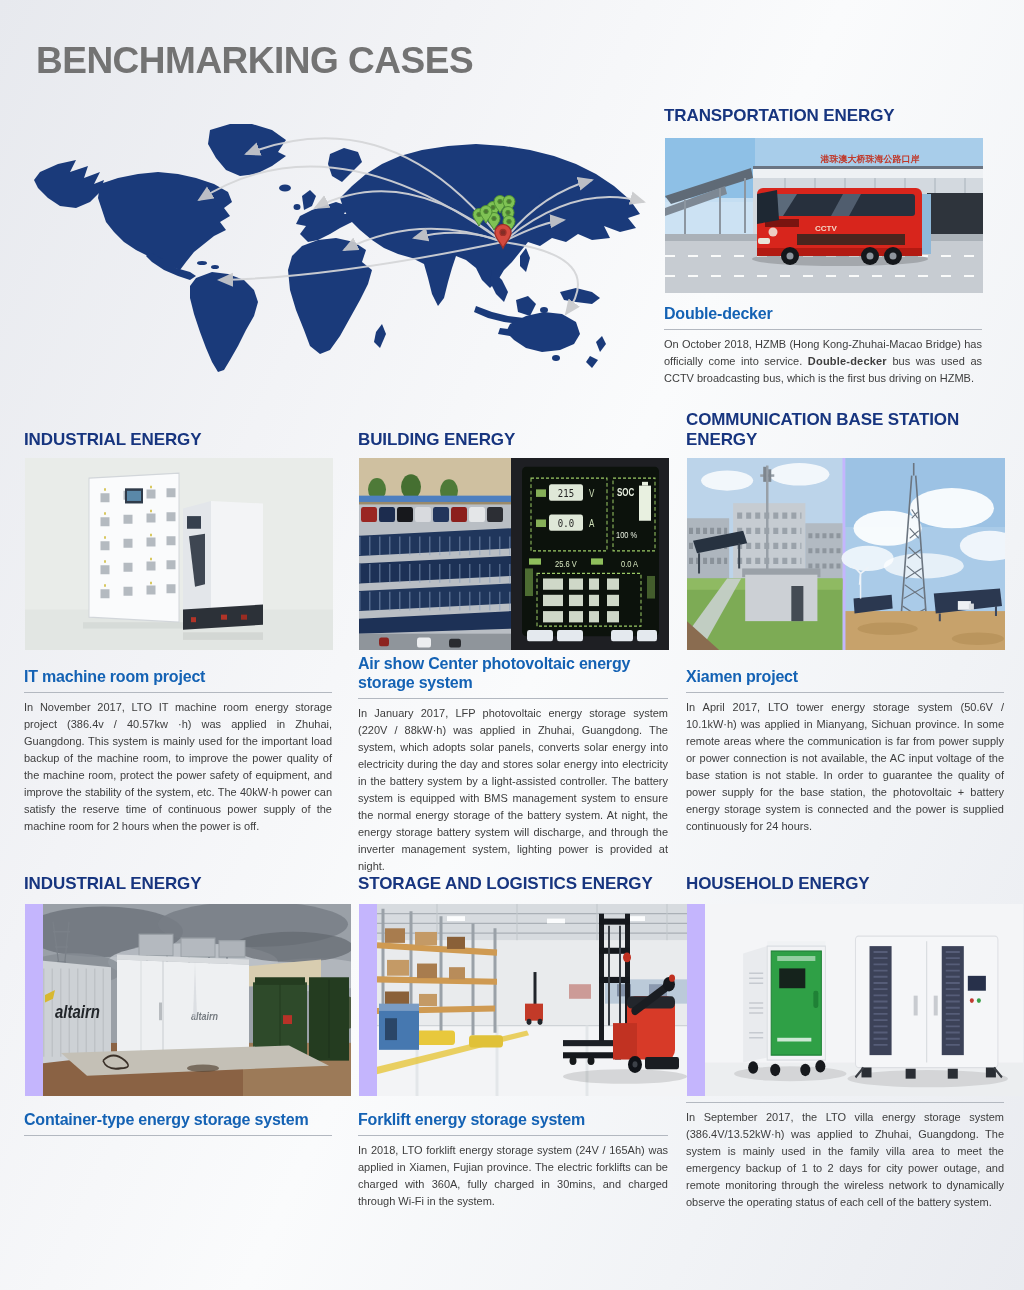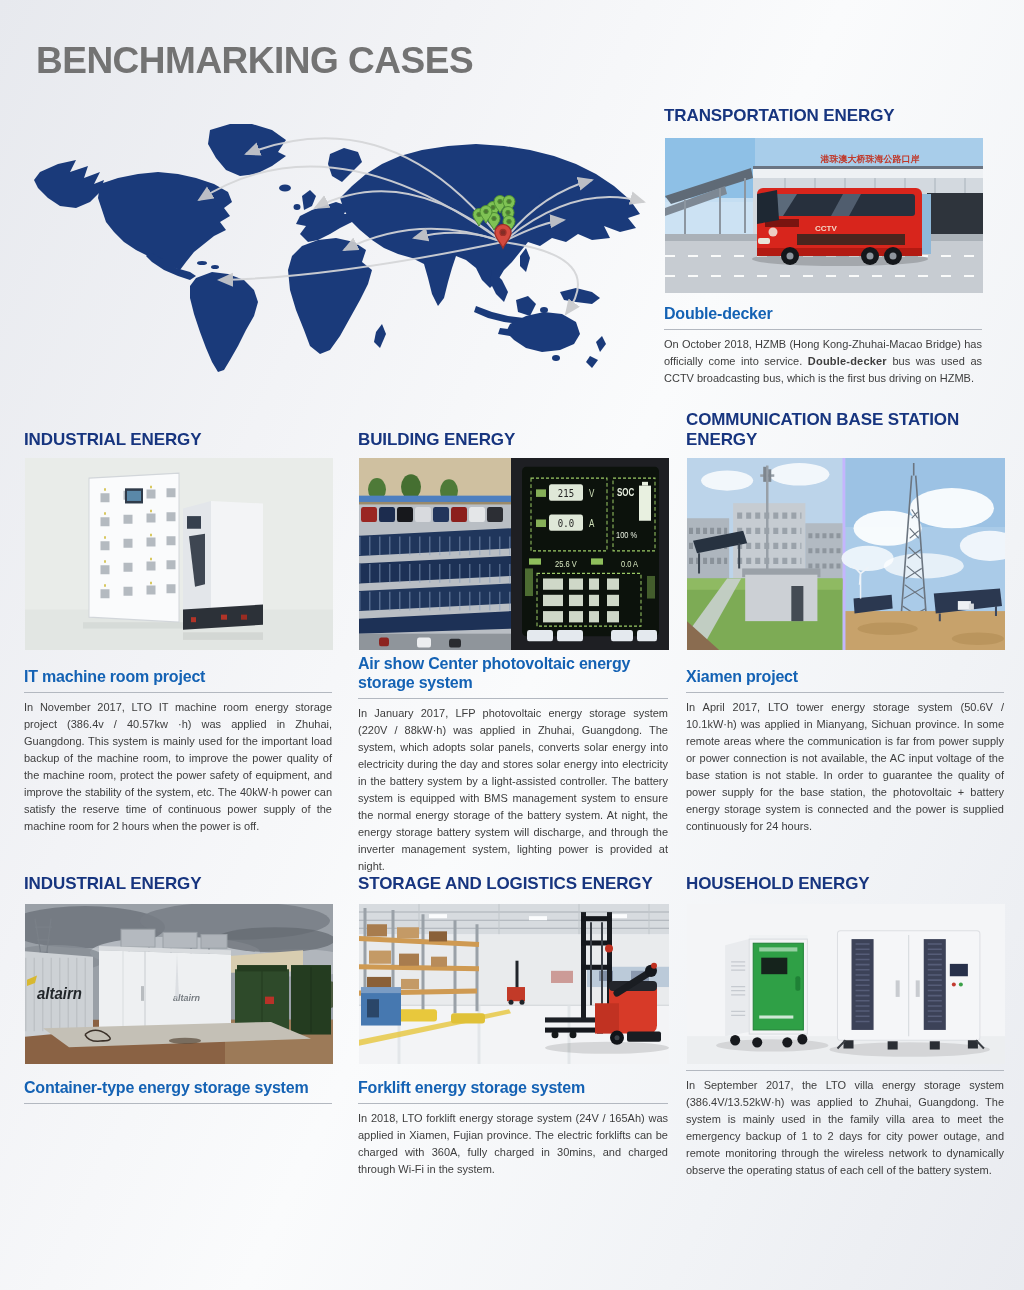--- a/index.html
+++ b/index.html
@@ -23,21 +23,21 @@
   .c3{left:686px;width:318px;}
   .sec-h{
     margin:0 0 12px 0;font-size:17px;line-height:20px;font-weight:bold;
     color:#17357f;letter-spacing:-0.1px;
   }
   .r2 .sec-h{min-height:40px;display:flex;align-items:flex-end;margin-bottom:8px;}
   .r3 .sec-h{margin-bottom:10px;}
   .photo{margin:1px;width:100%;overflow:hidden;background:#c4b5fd;}
   .t-card .photo{height:155px;}
   .r2 .photo{height:192px;}
-  .r3 .photo{height:160px;}
+  .r3 .photo{height:192px;padding-left:18px;}
   .photo svg{display:block;width:100%;height:100%;}
   .proj-h{
     margin:11px 0 0 0;font-size:16px;line-height:19px;font-weight:bold;
     color:#1462b4;letter-spacing:-0.2px;
   }
   .r2 .proj-h{min-height:32px;margin-top:4px;display:flex;align-items:flex-end;}
   .r3 .proj-h{margin-top:14px;}
   .rule{border:0;border-top:1px solid #b3b8c0;margin:6px 0 6px 0;height:0;}
   .body-p{
     margin:0;font-size:11px;line-height:17px;color:#3d3d3d;text-align:justify;

